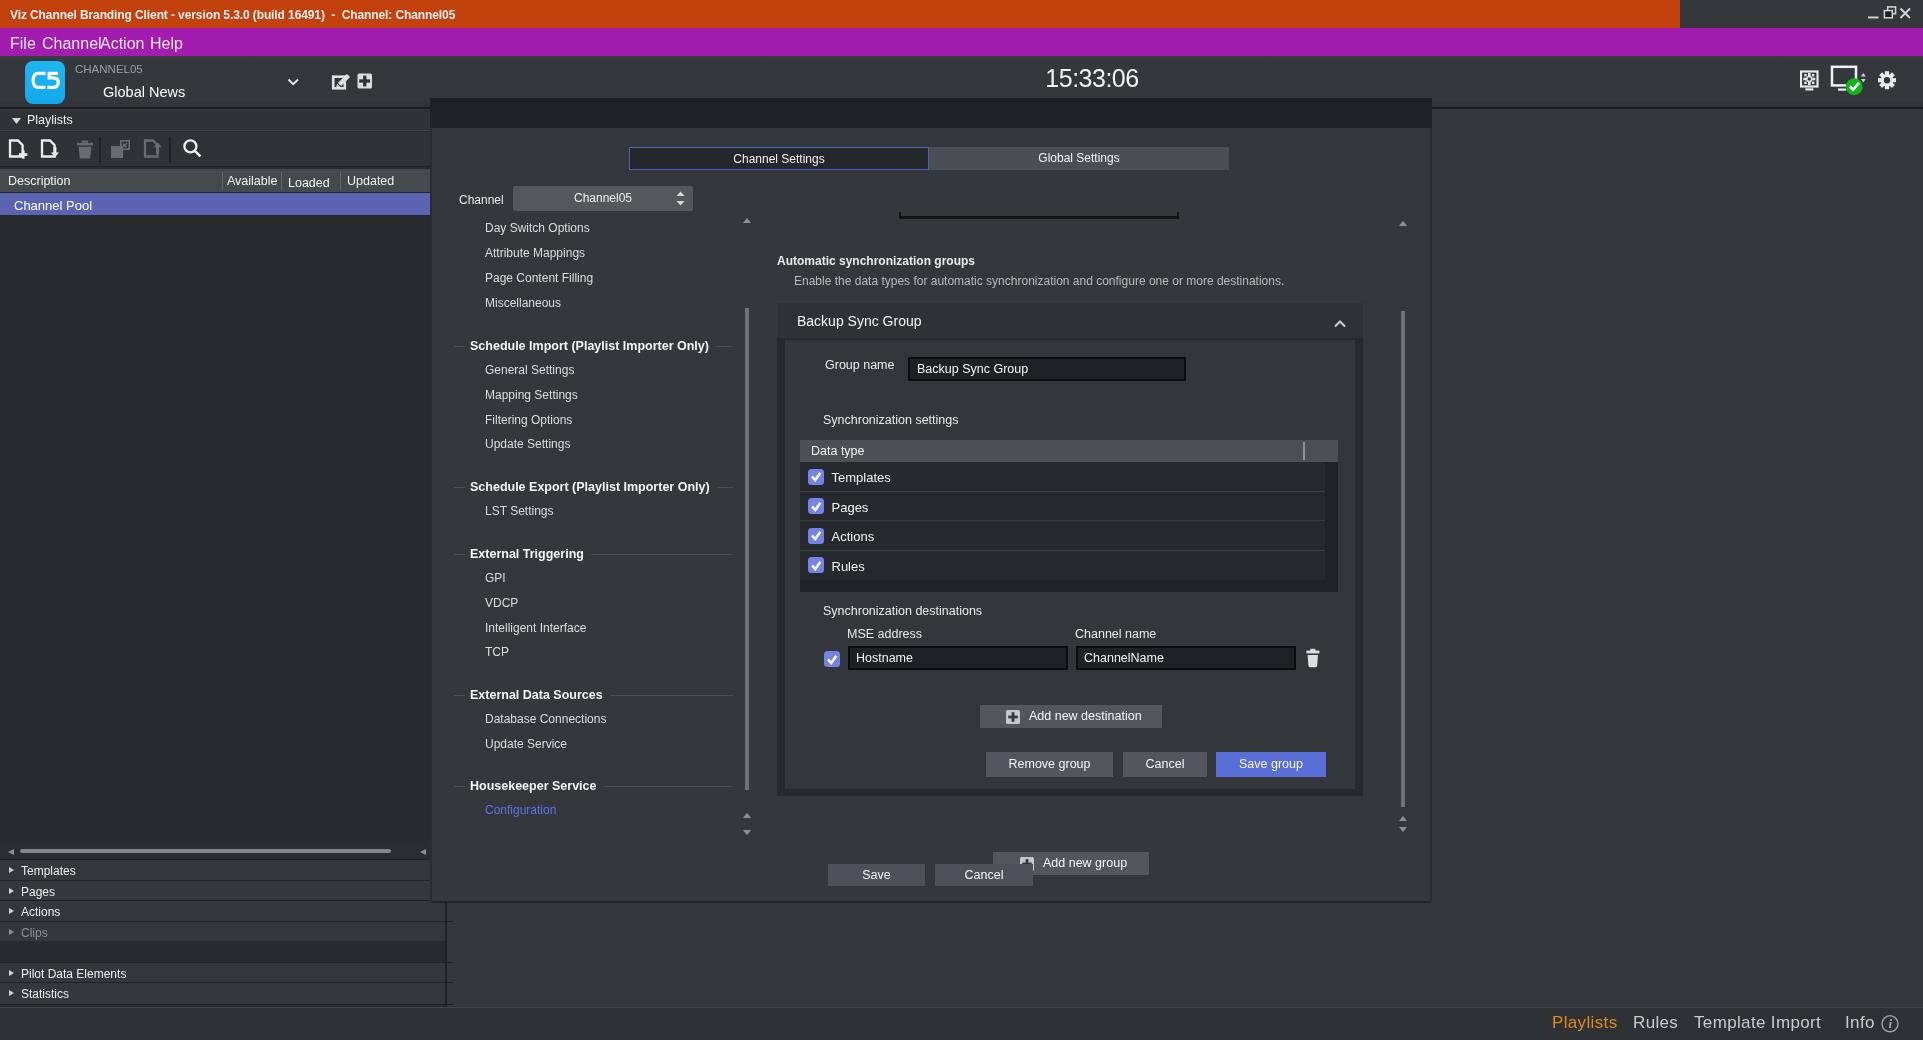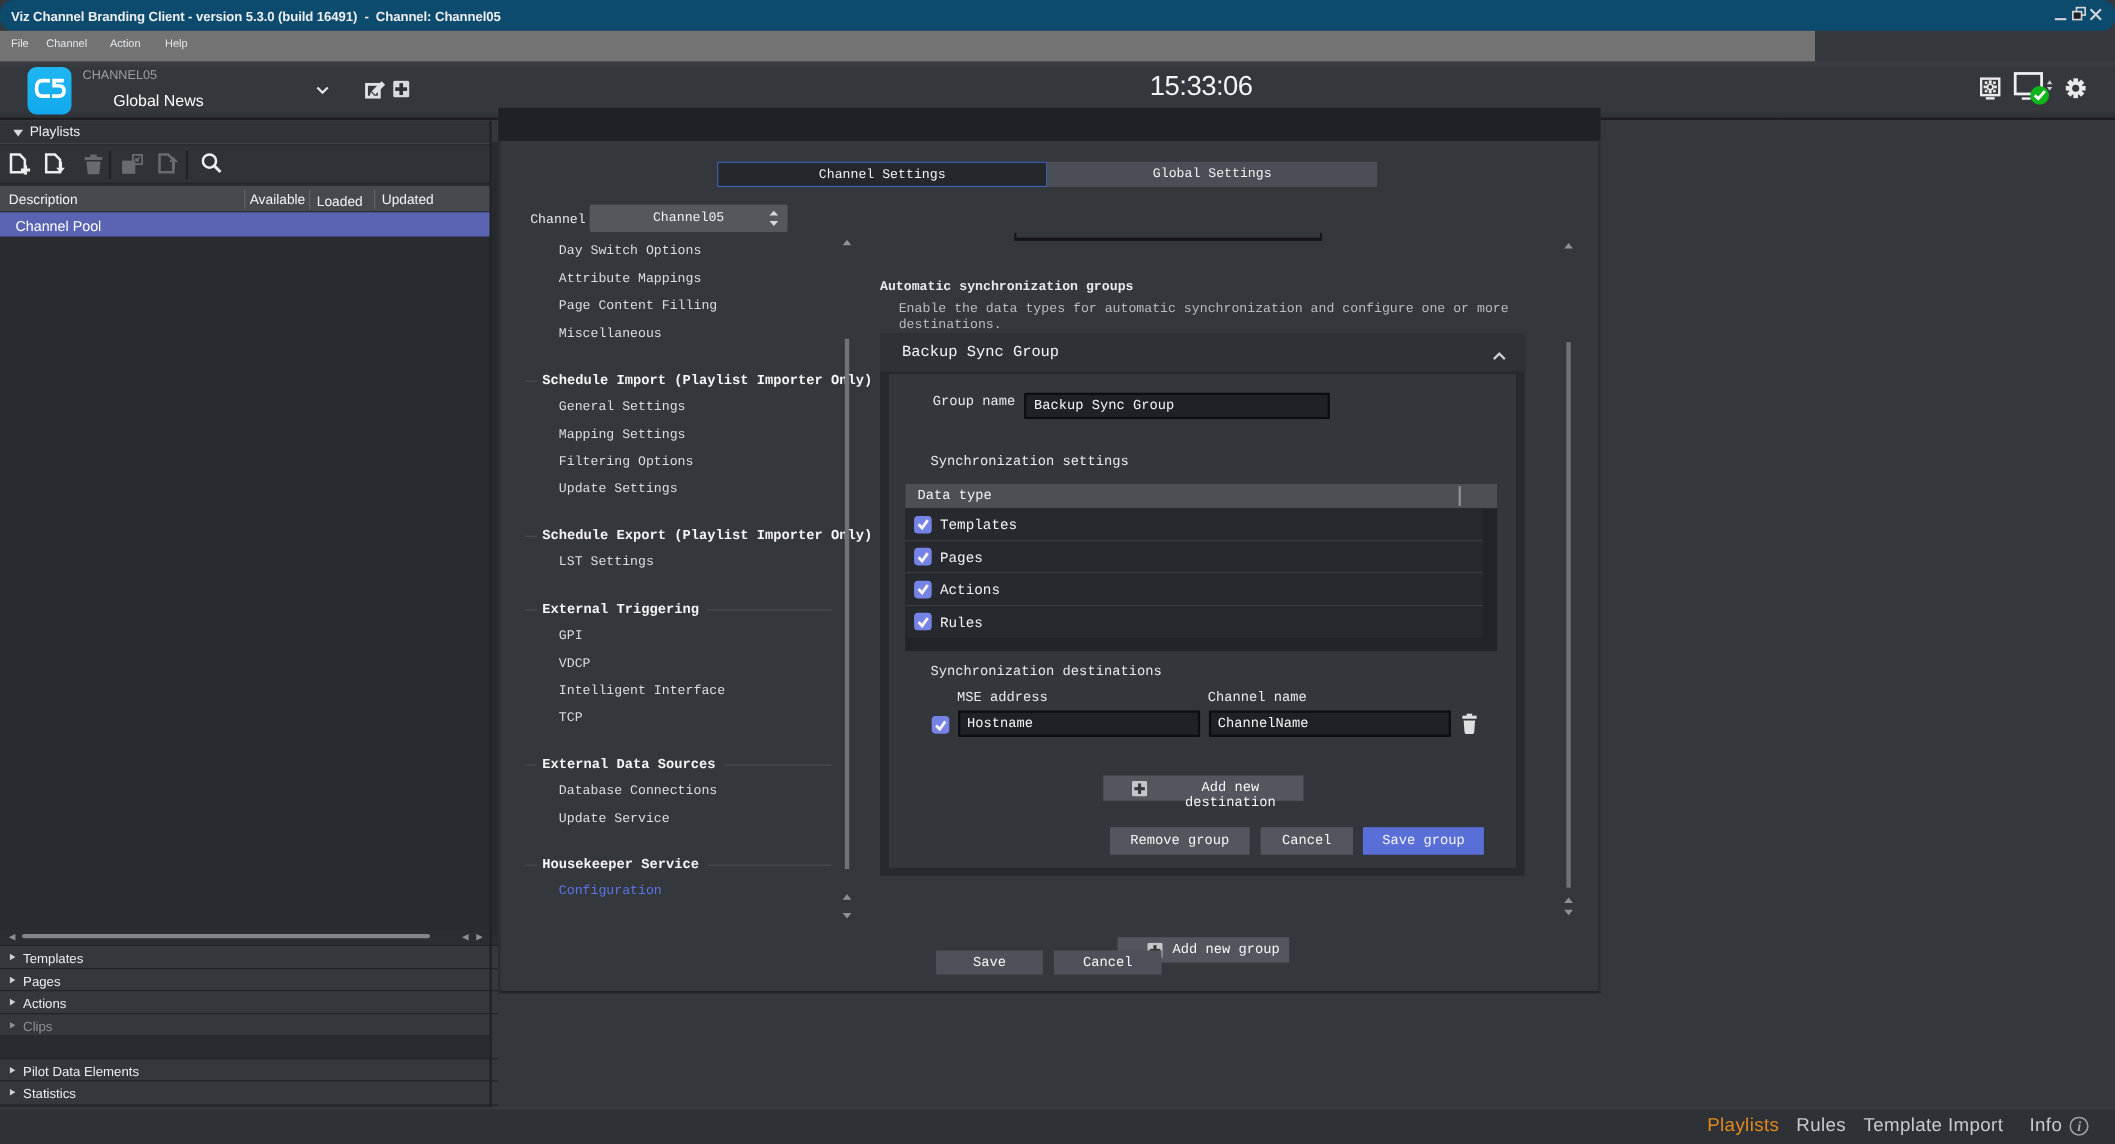--- a/index.html
+++ b/index.html
@@ -1,23 +1,23 @@
 <!DOCTYPE html>
 <html><head>
 <meta charset="utf-8">
 <style>
 * { margin:0; padding:0; box-sizing:border-box; }
 html,body { width:1923px; height:1040px; overflow:hidden; background:#34373c; font-family:"Liberation Sans", sans-serif; }
 .abs { position:absolute; }
 
-#titlebar { position:absolute; left:0; top:0; width:1923px; height:28px; background:#0c4a6e; color:#eceef0;border-radius:12px; }
+#titlebar { position:absolute; left:0; top:0; width:1680px; height:28px; background:#c2410c; color:#eceef0; }
 #titlebar .title { position:absolute; left:10px; top:8px; font-size:12px; letter-spacing:-0.1px; font-weight:bold; }
 .winbtn { position:absolute; top:0px; width:16px; height:26px; color:#d4d6d8; }
 
-#menubar { position:absolute; left:0; top:28px; width:1650px; height:28px; background:#737373; color:#e6e8ea; font-size:10px; }
+#menubar { position:absolute; left:0; top:28px; width:1923px; height:28px; background:#a21caf; color:#e6e8ea; font-size:16px; }
 #menubar span { position:absolute; top:7px; }
 
 #header { position:absolute; left:0; top:56px; width:1923px; height:53px; background:linear-gradient(#3a3e43,#34373c 13%,#34373c 87%,#2e3135); border-bottom:2px solid #1b1d20; }
 #logo { position:absolute; left:25px; top:5px; width:40px; height:43px; border-radius:8px; background:linear-gradient(#1fb7f2,#12a9ec); color:#fff; }
 
 #ch-label { position:absolute; left:75px; top:7px; font-size:11.5px; color:#9b9fa4; }
 #ch-name { position:absolute; left:75px; top:28px; font-size:14.5px; color:#fdfdfd;margin-left:28px; }
 #clock { position:absolute; left:992px; top:8px; width:200px; text-align:center; font-size:25px; letter-spacing:-0.5px; color:#f2f3f4; }
 
 #leftpanel { position:absolute; left:0; top:110px; width:446px; height:897px; background:#282b2f; }
@@ -26,21 +26,21 @@
 #pl-row { position:absolute; left:0; top:83px; width:446px; height:22px; background:#5a64b2; color:#fff; font-size:13px; }
 
 .acc { position:absolute; left:0; width:453px; height:20.5px; background:#34373c; border-top:1px solid #202327; color:#eceef0; font-size:12px; }
 .acc .tri { position:absolute; left:9px; top:7px; width:0; height:0; border-left:5px solid #cfd1d3; border-top:3.5px solid transparent; border-bottom:3.5px solid transparent; }
 .acc .lbl { position:absolute; left:21px; top:4px; }
 .acc.dim { color:#8d9196; }
 .acc.dim .tri { border-left-color:#8d9196; }
 
 #statusbar { position:absolute; left:0; top:1007px; width:1923px; height:33px; background:#2e3135; border-top:1px solid #404347; color:#c9cbce; font-size:17px; letter-spacing:0.35px; }
 
-#dialog { position:absolute; left:453px; top:98px; width:1002px; height:805px; background:#34373c; border-bottom:2px solid #202327;font-family:Liberation Mono, monospace; }
+#dialog { position:absolute; left:430px; top:98px; width:1002px; height:805px; background:#34373c; border-bottom:2px solid #202327; }
 #dialog-strip { position:absolute; left:0; top:0; width:1002px; height:30px; background:#1e2125; }
 .tab { position:absolute; top:49px; width:300px; height:23px; font-size:12px; color:#f2f3f4; text-align:center; line-height:22px; }
 #tab1 { left:199px; background:#24272b; border:1px solid #4166bd; }
 #tab2 { left:499px; background:#4b4f55; }
 #chan-lbl { position:absolute; left:29px; top:95px; font-size:12px; color:#e8eaec; }
 #chan-sel { position:absolute; left:83px; top:88px; width:180px; height:25px; background:#54575c; border-radius:2px; color:#f0f1f3; font-size:12px; text-align:center; line-height:25px; }
 
 .nav-item { position:absolute; left:55px; font-size:12px; color:#dcdee0; height:18px; line-height:18px; }
 .nav-head { position:absolute; left:40px; width:263px; font-size:12.5px; font-weight:bold; color:#f4f5f6; height:18px; line-height:18px; white-space:nowrap; display:flex; align-items:center; }
 .nav-head::before { content:''; position:absolute; left:-16px; top:9px; width:11px; height:1px; background:#4b4e53; }

